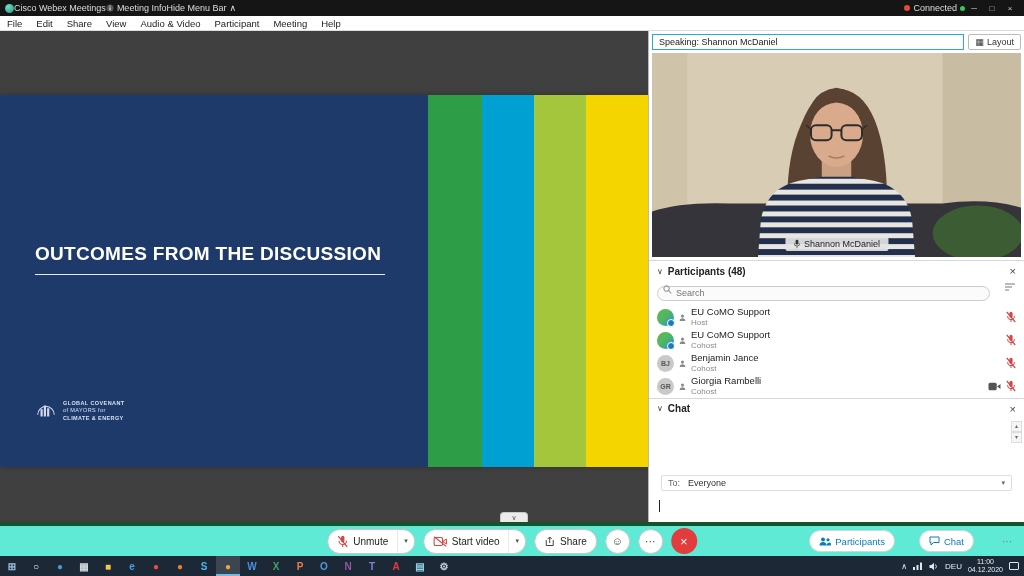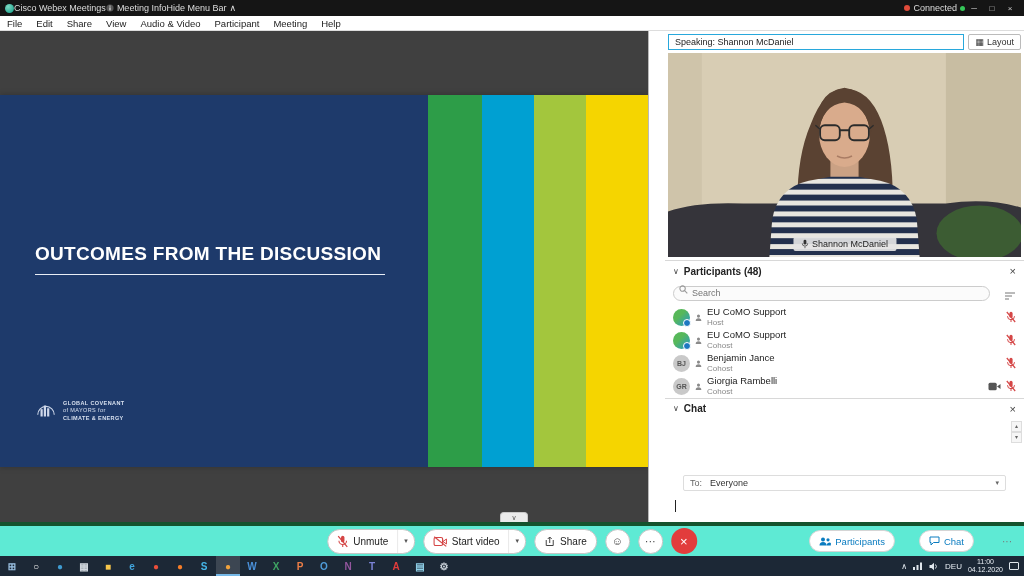--- a/index.html
+++ b/index.html
@@ -30,53 +30,53 @@
   .s-lime { width:52px; background:#a3c63d; }
   .s-yellow { width:62px; background:#f5d500; }
   .slide-title-wrap { position:absolute; left:35px; top:148px; }
   .slide-title-wrap h1 { color:#fff; font-size:19px; letter-spacing:.3px; font-weight:bold; display:inline-block; border-bottom:1px solid #e8edf5; padding-bottom:9px; padding-right:4px; }
   .slide-logo { position:absolute; left:35px; bottom:45px; display:flex; gap:6px; align-items:center; color:#d7e0ef; }
   .slide-logo .lt { font-size:5.5px; letter-spacing:.4px; line-height:1.3; }
   .slide-logo .lt .b { font-weight:bold; }
   .collapse-tab { position:absolute; left:500px; bottom:0; width:28px; height:10px; background:#ebebeb; border:1px solid #c9c9c9; border-bottom:none; border-radius:4px 4px 0 0; font-size:7px; color:#555; text-align:center; line-height:9px; }
 
   
-  .right-panel { position:absolute; top:31px; left:648px; right:0; bottom:54px; background:#fff; border-left:1px solid #b9b9b9; display:flex; flex-direction:column;padding-left:16px; }
+  .right-panel { position:absolute; top:31px; left:648px; right:0; bottom:54px; background:#fff; border-left:1px solid #b9b9b9; display:flex; flex-direction:column; }
   .stage { padding:3px; }
   .speaking-row { display:flex; gap:4px; margin-bottom:3px; align-items:stretch; }
   .speaking-box { flex:1; border:1px solid #28a8dc; padding:2px 6px; font-size:9px; color:#222; display:flex; align-items:center; }
   .layout-btn { border:1px solid #bbb; border-radius:2px; padding:1px 6px; font-size:9px; color:#333; display:flex; align-items:center; gap:3px; background:#fff; }
   .video { position:relative; height:204px; background:#4d7c0f; overflow:hidden; }
   .video svg { display:block; width:100%; height:100%; }
   .name-tag { position:absolute; bottom:6px; left:50%; transform:translateX(-50%); background:rgba(228,228,228,.92); color:#222; font-size:9px; padding:2px 8px; border-radius:2px; display:flex; align-items:center; gap:4px; white-space:nowrap; }
 
   .section-hd { display:flex; align-items:center; gap:5px; padding:4px 8px; font-size:10px; font-weight:bold; color:#222; border-top:1px solid #d8d8d8; }
   .section-hd .chev { font-size:8px; font-weight:normal; color:#444; }
   .section-hd .x { margin-left:auto; font-weight:normal; font-size:11px; color:#444; cursor:default; }
 
-  .search-row { display:flex; align-items:flex-end; gap:14px; padding:1px 8px 5px; }
+  .search-row { display:flex; align-items:flex-start; gap:14px; padding:1px 8px 5px; }
   .search-wrap { position:relative; flex:1; }
   .search-wrap svg { position:absolute; left:6px; top:3px; }
   .search-input { width:100%; height:15px; border:1px solid #ccc; border-radius:8px; background:#fbfbfb; font-size:9px; padding:0 6px 0 18px; outline:none; font-family:"Liberation Sans",sans-serif; }
 
   .p-row { height:23px; display:flex; align-items:center; padding:0 8px; gap:5px; }
   .p-row.selected { background:#eaeaea; }
   .avatar { width:17px; height:17px; border-radius:50%; background:#c9c9c9; color:#555; font-size:7px; font-weight:bold; display:flex; align-items:center; justify-content:center; flex:0 0 auto; }
   .avatar.logo { background:linear-gradient(135deg,#57b85a 40%,#2196d3); position:relative; }
   .avatar.logo::after { content:""; position:absolute; right:-1px; bottom:-1px; width:6px; height:6px; border-radius:50%; background:#1d78c1; border:1px solid #fff; }
   .p-text { line-height:1.15; }
   .p-name { font-size:9.5px; color:#222; }
   .p-role { font-size:8px; color:#888; }
   .p-icons { margin-left:auto; display:flex; align-items:center; gap:5px; }
 
   .chat-section { flex:1; display:flex; flex-direction:column; }
   .chat-body { flex:1; position:relative; }
   .scroll-arrows { position:absolute; right:2px; top:2px; width:11px; text-align:center; color:#666; }
   .scroll-arrows div { font-size:6px; line-height:9px; border:1px solid #ddd; background:#f6f6f6; }
-  .to-row { margin:0 18px 3px; border:1px solid #ddd; border-radius:2px; display:flex; align-items:center; gap:8px; padding:2px 6px; font-size:9px; color:#333; }
+  .to-row { margin:0 12px 3px; border:1px solid #ddd; border-radius:2px; display:flex; align-items:center; gap:8px; padding:2px 6px; font-size:9px; color:#333; }
   .to-row .to-l { color:#666; }
   .to-row .chev { margin-left:auto; font-size:7px; color:#666; }
   .chat-input { height:28px; padding:4px 10px; }
   .caret { display:inline-block; width:1px; height:12px; background:#222; animation:blink 1s steps(1) infinite; }
   @keyframes blink { 50% { opacity:0; } }
 
   
   .controlbar { position:absolute; left:0; right:0; bottom:20px; height:34px; background:#5eead4; border-top:4px solid #14532d; }
   .controls-center { position:absolute; left:50%; top:50%; transform:translate(-50%,-50%); display:flex; gap:8px; align-items:center; }
   .pill { display:flex; align-items:center; background:#fff; border:1px solid #c6c6c6; border-radius:13px; height:25px; font-size:10px; color:#222; }

